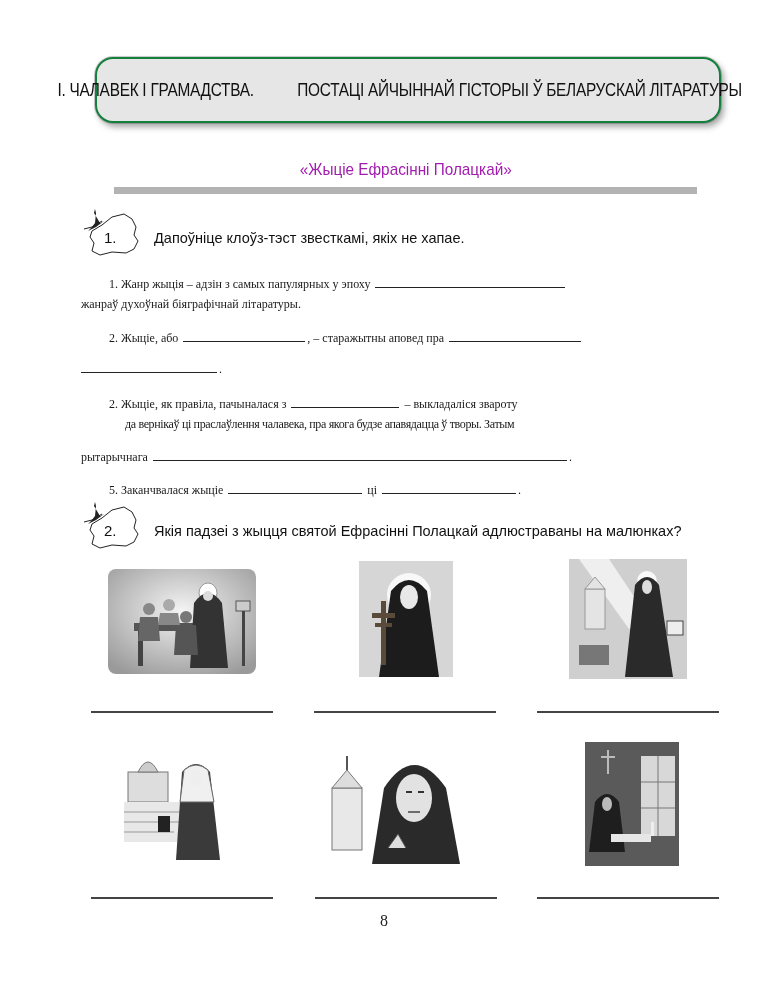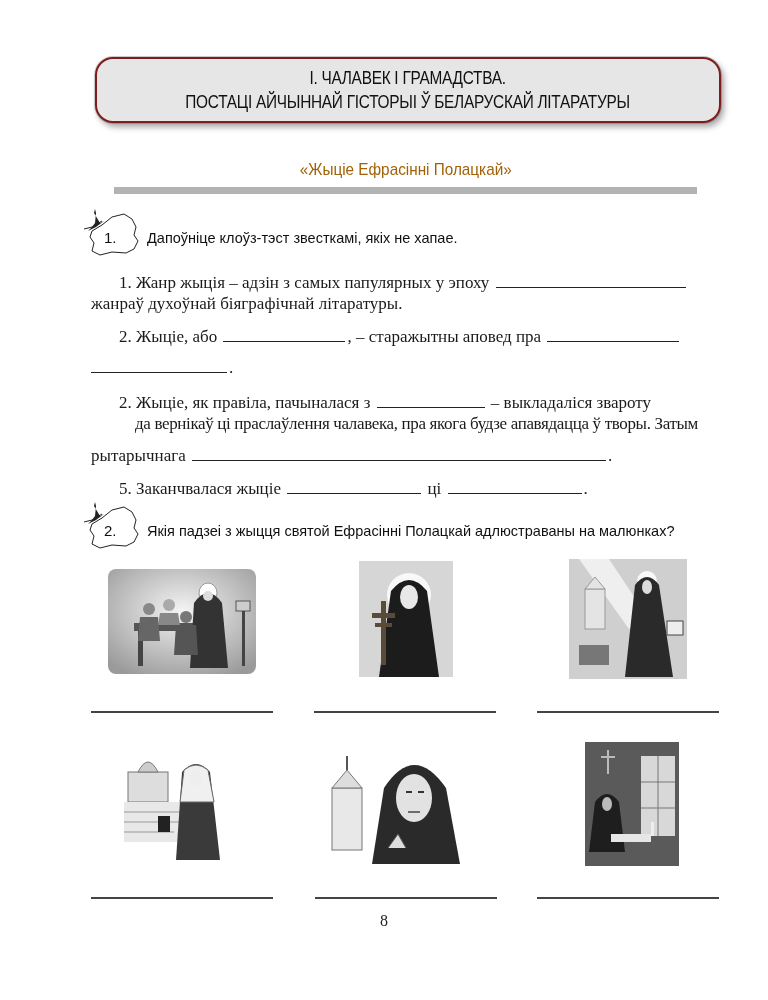--- a/index.html
+++ b/index.html
@@ -1,38 +1,38 @@
 <!DOCTYPE html>
 <html><head>
 <meta charset="utf-8">
 <style>
   html, body { margin: 0; padding: 0; background: #ffffff; }
   body { width: 768px; height: 1000px; position: relative; overflow: hidden; font-family: "Liberation Serif", serif; color: #1a1a1a; }
 
   .chapter-banner {
     position: absolute; left: 95px; top: 57px; width: 622px; height: 62px;
-    background: #e6e6e6; border: 2px solid #7f1d1d; border-radius: 18px;
+    background: #e6e6e6; border: 2px solid #15803d; border-radius: 18px;
     box-shadow: 3px 4px 6px rgba(0,0,0,0.35), 0 0 0 1px #d0d0d0;
-    display: flex; flex-direction: column; align-items: center; justify-content: center;
+    display: flex; flex-direction: row; align-items: center; justify-content: center;
   }
   .chapter-banner .line { font-family: "Liberation Sans", sans-serif; font-size: 17.5px; letter-spacing: -0.3px; color: #111; line-height: 24px; transform: scaleX(0.88); white-space: nowrap; }
 
   .section-title {
     position: absolute; left: 114px; top: 160px; width: 583px; text-align: center;
-    font-family: "Liberation Sans", sans-serif; font-size: 17px; color: #a16207; transform-origin: center; 
+    font-family: "Liberation Sans", sans-serif; font-size: 17px; color: #a21caf; transform-origin: center; 
   }
   .section-title span { display: inline-block; transform: scaleX(0.9); }
   .section-rule { position: absolute; left: 114px; top: 187px; width: 583px; height: 7px; background: #b3b3b3; }
 
   .task-head { position: absolute; left: 82px; height: 56px; width: 660px; }
   .task-icon { position: absolute; left: 0; top: 0; width: 64px; height: 56px; }
   .task-num { position: absolute; left: 22px; top: 24px; font-family: "Liberation Sans", sans-serif; font-size: 15px; color: #111; }
-  .task-text { position: absolute; left: 65px; top: 25px; font-family: "Liberation Sans", sans-serif; font-size: 14.5px; color: #111; white-space: nowrap; }
-
-  .para { position: absolute; left: 91px; width: 630px; font-size: 17px; line-height: 20px; white-space: nowrap; color: #1a1a1a; }
+  .task-text { position: absolute; left: 72px; top: 25px; font-family: "Liberation Sans", sans-serif; font-size: 14.5px; color: #111; white-space: nowrap; }
+
+  .para { position: absolute; left: 81px; width: 630px; font-size: 12px; line-height: 20px; white-space: nowrap; color: #1a1a1a; }
   .blank { display: inline-block; border-bottom: 1.5px solid #222; height: 14px; vertical-align: baseline; margin: 0 2px; }
 
   .pic { position: absolute; background: #ffffff; }
   .pic svg { width: 100%; height: 100%; display: block; }
   .answer-line { position: absolute; height: 2px; background: #444; }
 
   .page-number { position: absolute; left: 0; width: 768px; top: 912px; text-align: center; font-size: 16px; color: #222; }
 </style>
 </head>
 <body>

